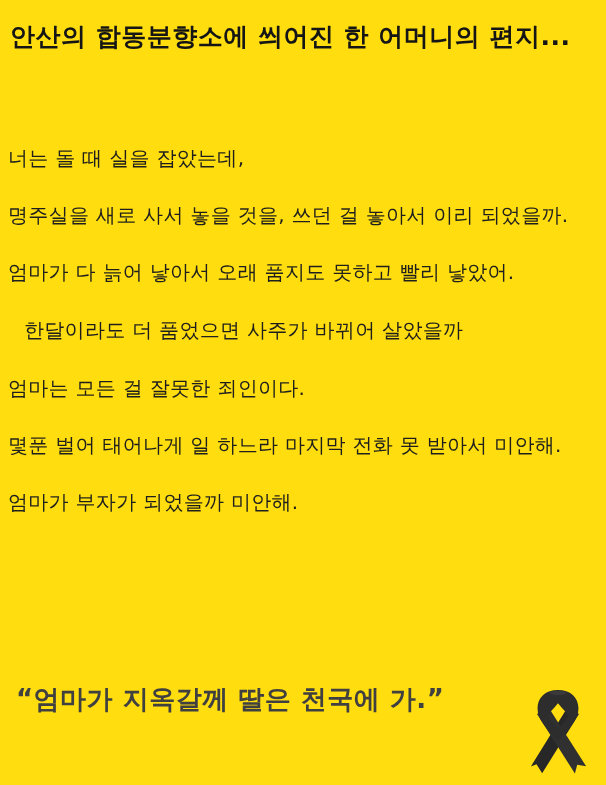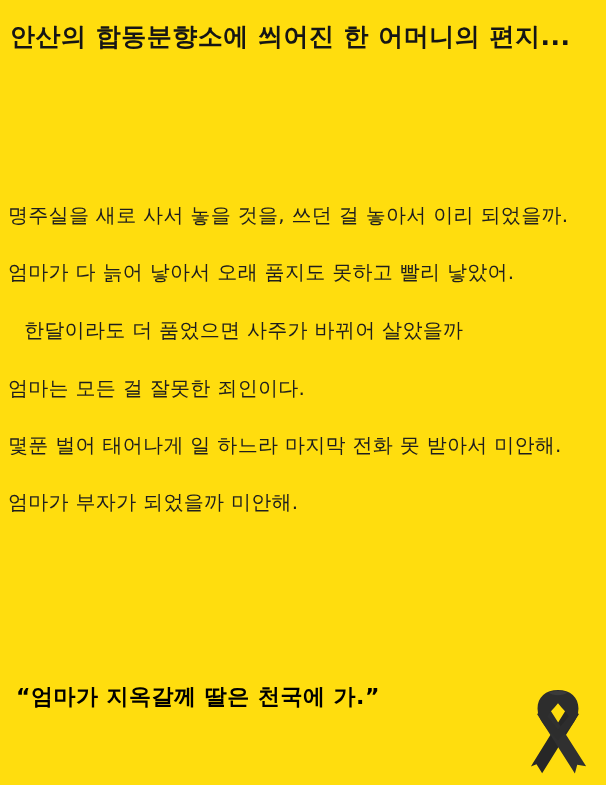--- a/index.html
+++ b/index.html
@@ -43,41 +43,42 @@
   .line-2 { top: 259px; }
   .line-3 { top: 317px; margin-left: 16px; }
   .line-4 { top: 375px; }
   .line-5 { top: 432px; }
   .line-6 { top: 489px; }
   .line-7 { top: 547px; }
   .quote {
     position: absolute;
     left: 16px;
     top: 682px;
-    font-size: 22px;
+    font-size: 26px;
     font-weight: bold;
     letter-spacing: 0.5px;
     white-space: nowrap;
-    color: #000000;
+    color: #404040;
   }
   .ribbon {
     position: absolute;
     left: 522px;
     top: 688px;
     width: 72px;
     height: 88px;
   }
 </style>
 </head>
 <body>
 
 <div id="canvas">
 
   <div class="title">안산의 합동분향소에 씌어진 한 어머니의 편지...</div>
 
+  <div class="line line-0">너는 돌 때 실을 잡았는데,</div>
   <div class="line line-1">명주실을 새로 사서 놓을 것을, 쓰던 걸 놓아서 이리 되었을까.</div>
   <div class="line line-2">엄마가 다 늙어 낳아서 오래 품지도 못하고 빨리 낳았어.</div>
   <div class="line line-3">한달이라도 더 품었으면 사주가 바뀌어 살았을까</div>
   <div class="line line-4">엄마는 모든 걸 잘못한 죄인이다.</div>
   <div class="line line-5">몇푼 벌어 태어나게 일 하느라 마지막 전화 못 받아서 미안해.</div>
   <div class="line line-6">엄마가 부자가 되었을까 미안해.</div>
 
   <div class="quote">“엄마가 지옥갈께 딸은 천국에 가.”</div>
 
   <div class="ribbon">

